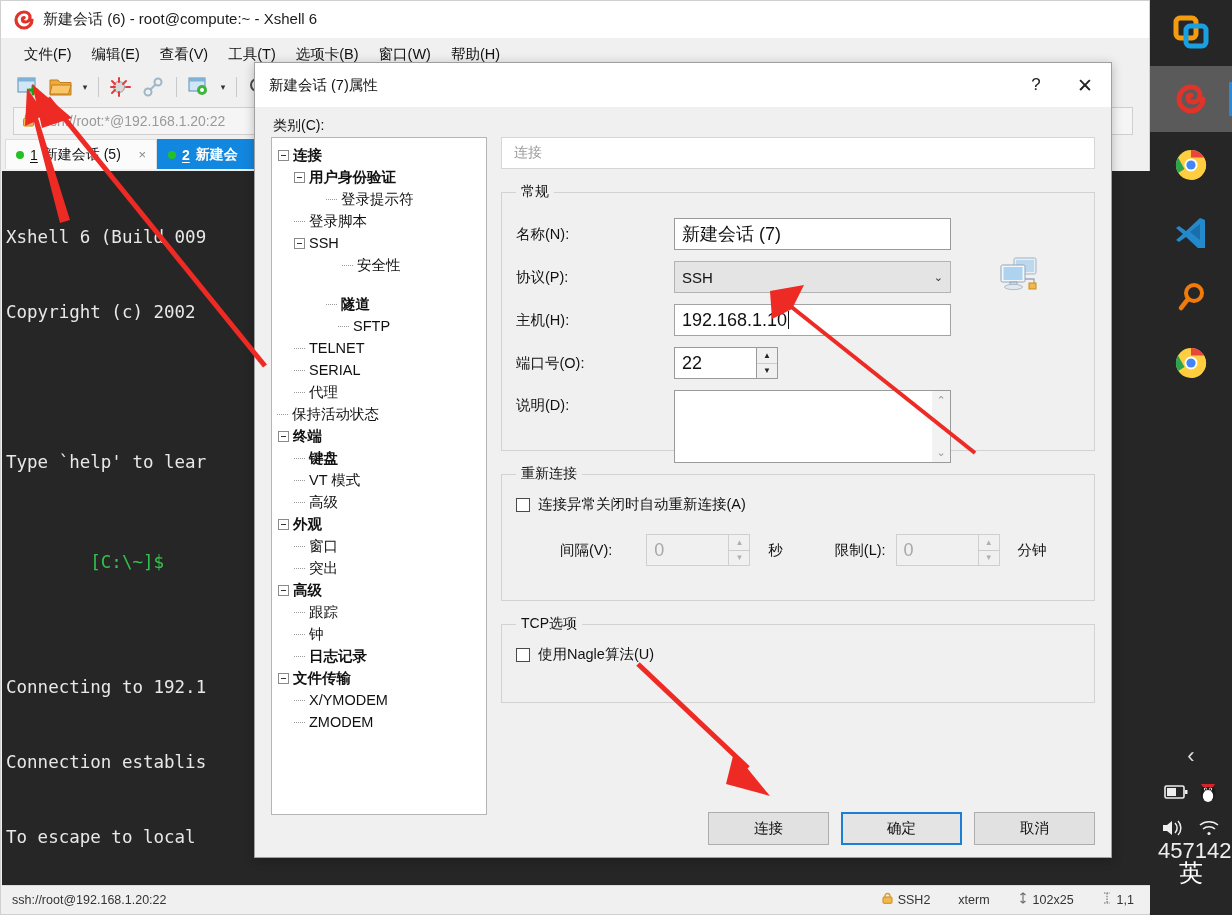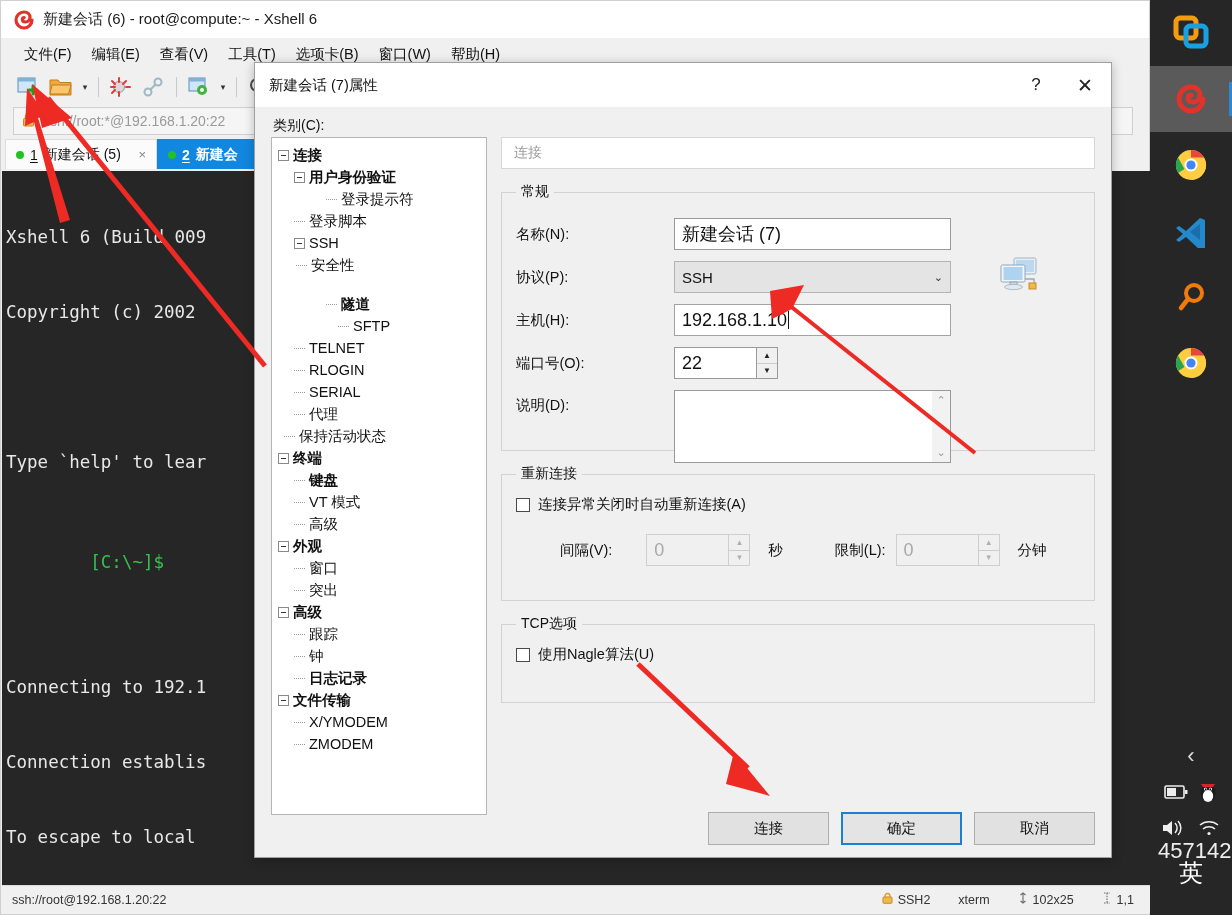--- a/index.html
+++ b/index.html
@@ -476,49 +476,45 @@
           <span>登录提示符</span>
           </div>
         <div class="tnode" style="padding-left:22px;">
           <span class="dash"></span>
           <span>登录脚本</span>
           </div>
         <div class="tnode" style="padding-left:22px;">
           <span class="box"></span>
           <span>SSH</span>
           </div>
-        <div class="tnode" style="padding-left:24px;">
+        <div class="tnode" style="padding-left:70px;">
           <span class="dash"></span>
           <span>安全性</span>
           </div>
         <div class="tnode" style="padding-left:54px;margin-top:17px;">
           <span class="dash"></span>
           <span class="bold">隧道</span>
           </div>
         <div class="tnode" style="padding-left:54px;margin-left:12px;">
           <span class="dash"></span>
           <span>SFTP</span>
           </div>
         <div class="tnode" style="padding-left:22px;">
           <span class="dash"></span>
           <span>TELNET</span>
           </div>
         <div class="tnode" style="padding-left:22px;">
           <span class="dash"></span>
-          <span>RLOGIN</span>
-          </div>
-        <div class="tnode" style="padding-left:22px;">
-          <span class="dash"></span>
           <span>SERIAL</span>
           </div>
         <div class="tnode" style="padding-left:22px;">
           <span class="dash"></span>
           <span>代理</span>
           </div>
-        <div class="tnode" style="padding-left:5px;margin-left:7px;">
+        <div class="tnode" style="padding-left:5px;">
           <span class="dash"></span>
           <span>保持活动状态</span>
           </div>
         <div class="tnode" style="padding-left:6px;">
           <span class="box"></span>
           <span class="bold">终端</span>
           </div>
         <div class="tnode" style="padding-left:22px;">
           <span class="dash"></span>
           <span class="bold">键盘</span>

